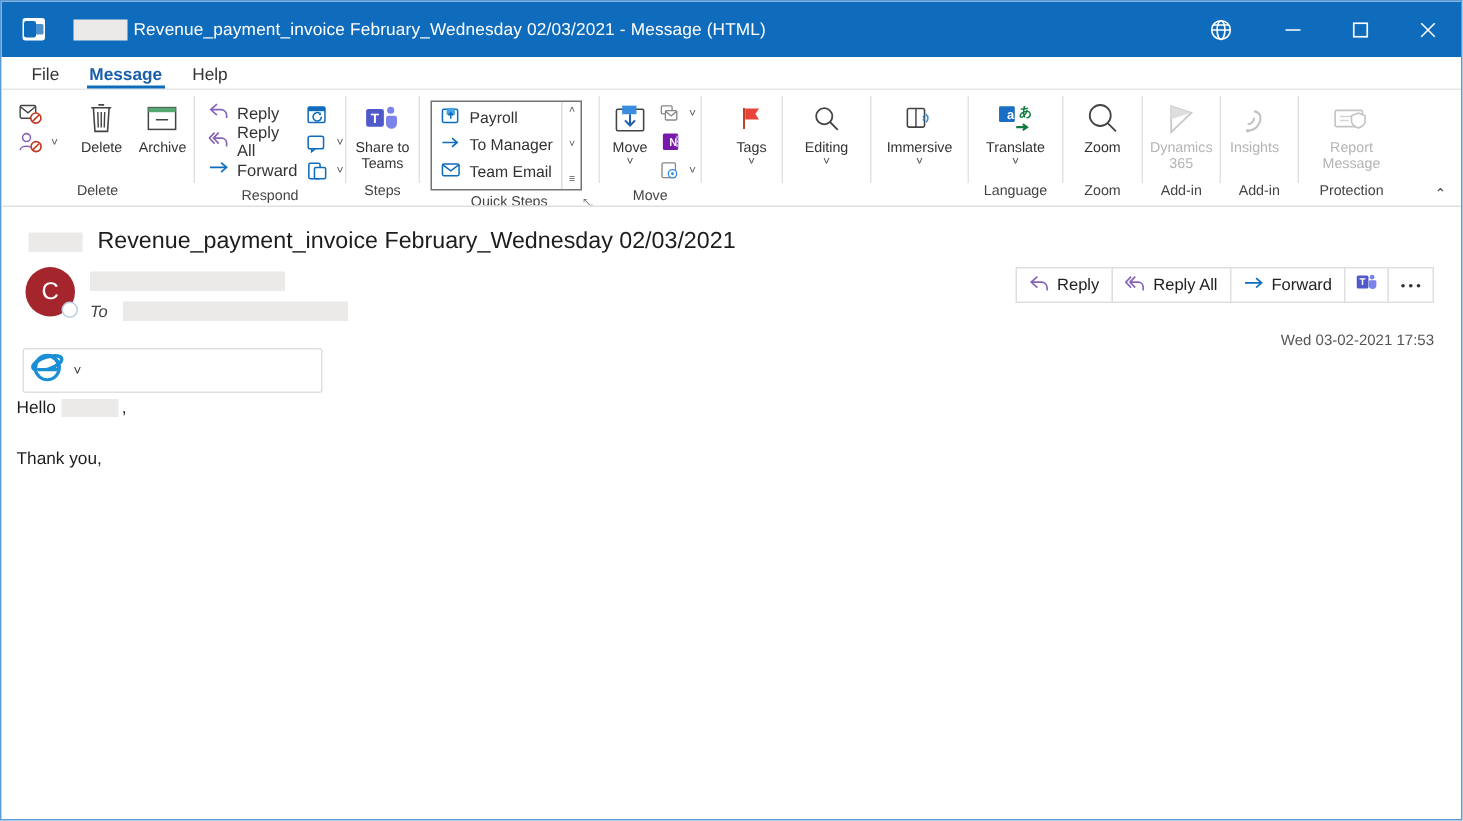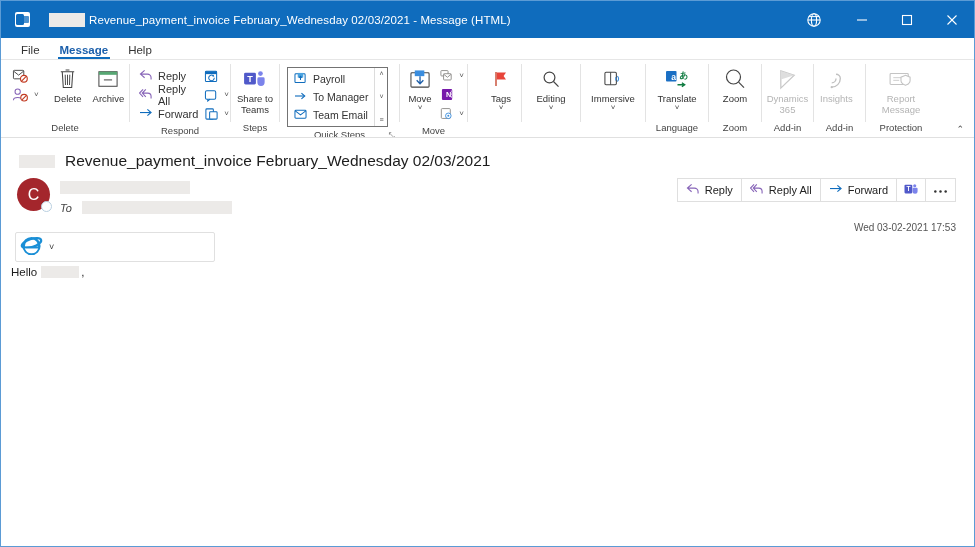--- a/index.html
+++ b/index.html
@@ -614,15 +614,16 @@
       </div>
       <div class="date">Wed 03-02-2021 17:53</div>
     </div>
 
     <div class="body">
       <p class="first">
         <span>Hello</span>
         <span class="hello-redact"></span>
         <span>,</span>
       </p>
+      <p>Thank you,</p>
     </div>
   </div>
 </div>
 
 </body></html>

